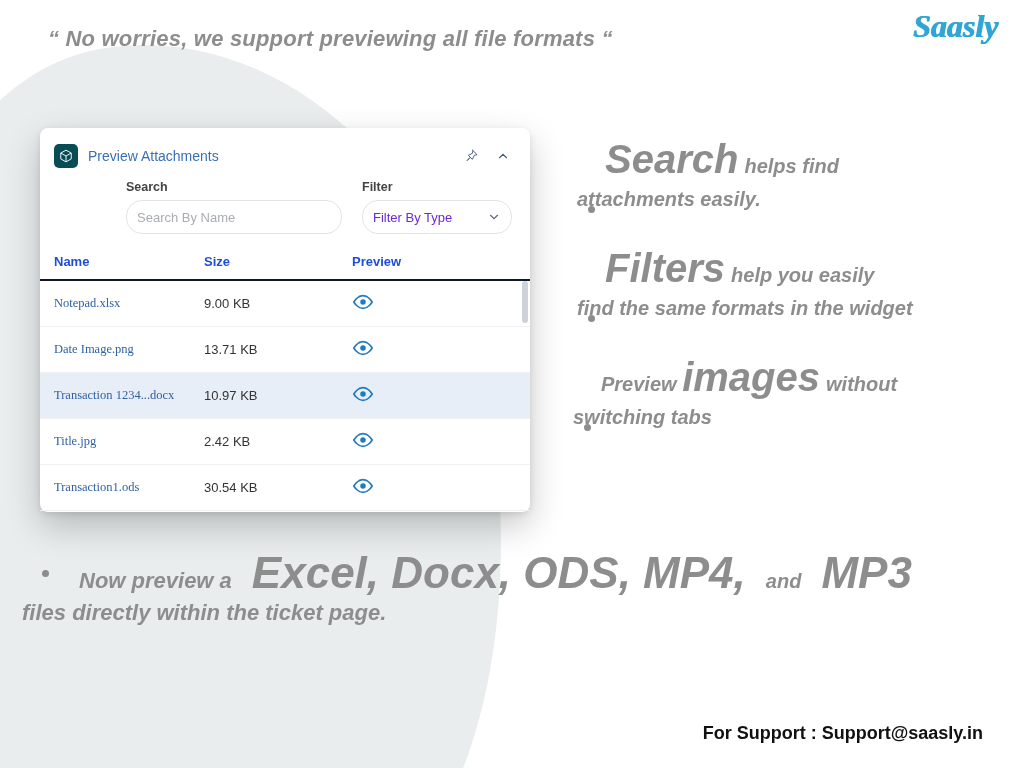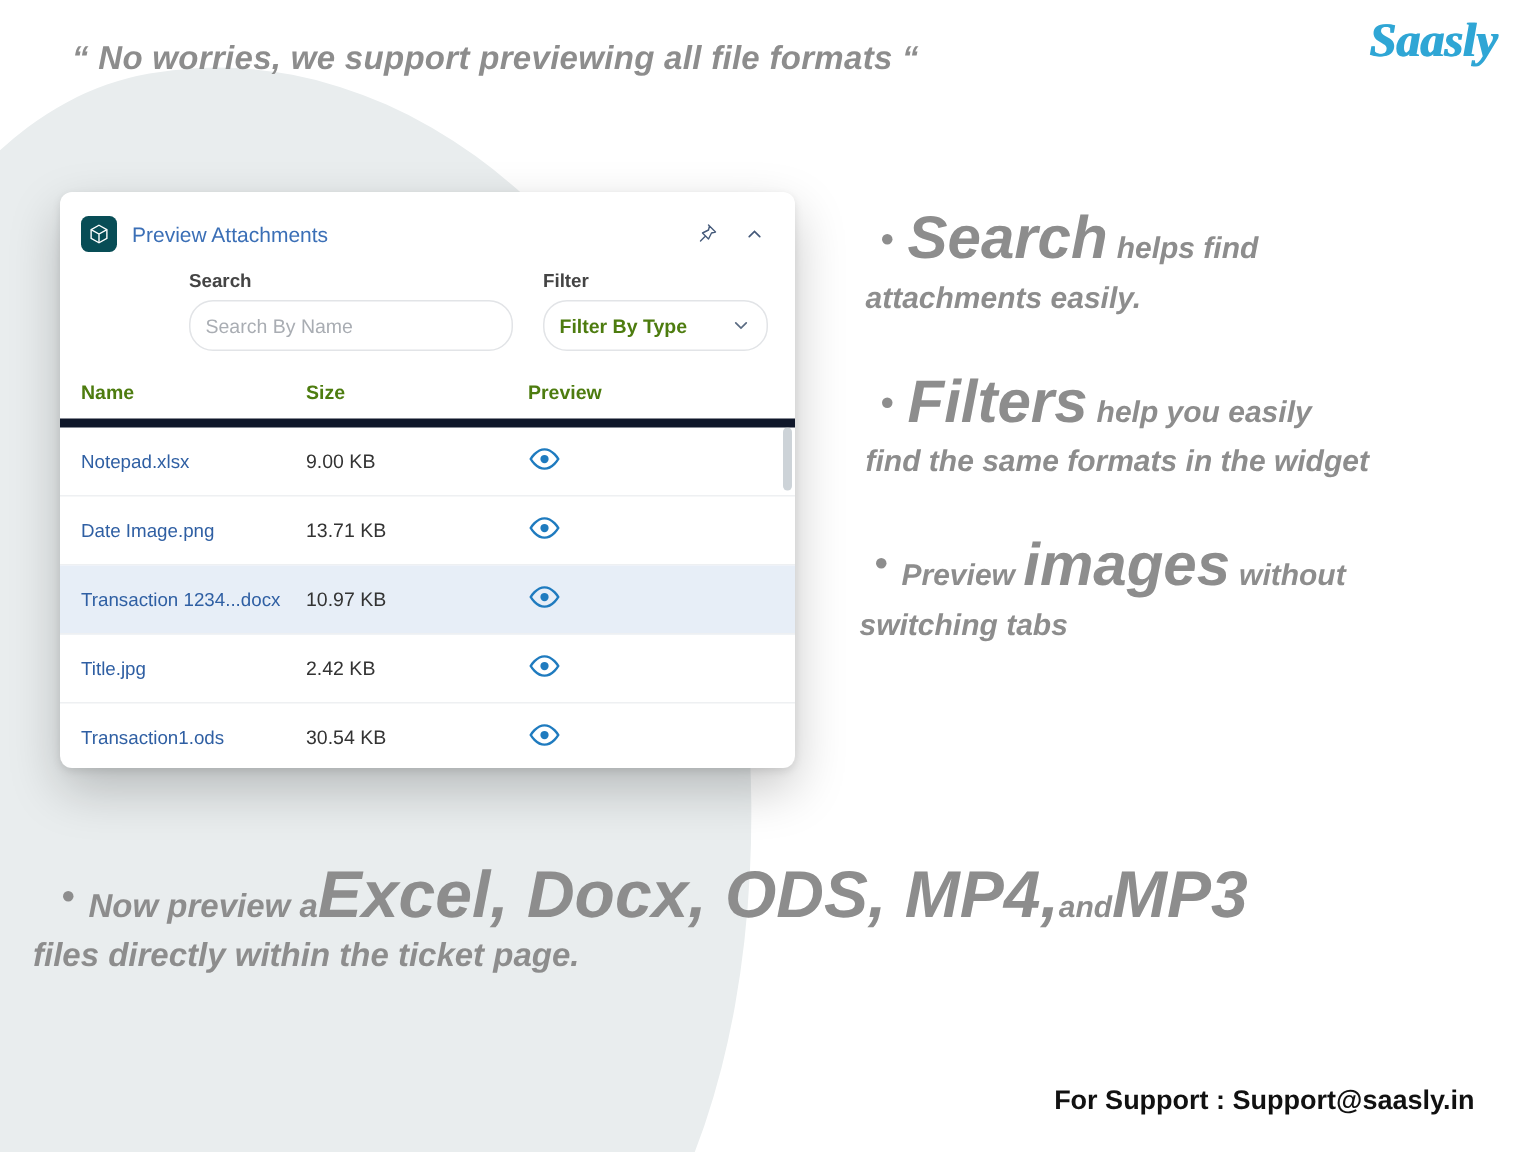--- a/index.html
+++ b/index.html
@@ -48,59 +48,59 @@
   .controls { display: flex; gap: 20px; padding: 4px 18px 10px 86px; }
   .ctrl { flex: 1; display: flex; flex-direction: column; gap: 6px; }
   .ctrl-b { flex: 0 0 150px; display:flex; flex-direction:column; gap:6px; }
   .ctrl-label { font-size: 12.5px; font-weight: 600; color: #444; }
   .ctrl-input, .ctrl-select {
     height: 34px; border: 1px solid #e2e4e7; border-radius: 16px; padding: 0 10px;
     font-size: 13px; color: #888; background: #fff; display:flex; align-items:center; justify-content:space-between;
   }
   .ctrl-input input { border: none; outline: none; width: 100%; font-size: 13px; color:#333; }
   .ctrl-input input::placeholder { color: #a9adb3; }
-  .ctrl-select span { color: #4d7c0f; font-weight: bold; }
+  .ctrl-select span { color: #6d28d9; }
   .ctrl-select svg { color:#5a6b82; }
 
   .thead, .trow {
     display: grid; grid-template-columns: 150px 140px 1fr; align-items: center;
     padding: 10px 14px; font-size: 13px;
   }
-  .thead { font-weight: 600; color: #4d7c0f; border-bottom: 6px solid #0f172a; }
+  .thead { font-weight: 600; color: #1d4ed8; border-bottom: 2px solid #0f172a; }
   .thead .col-preview { padding-left: 8px; }
   .tbody { overflow: hidden; position: relative; flex:1; }
   .trow { border-bottom: 1px solid #eef0f2; min-height: 46px; }
   .trow.selected { background: #e7eef7; }
-  .fname { color: #2f5fa3; font-size: 12.5px; font-weight: 500; white-space: nowrap; overflow:hidden; text-overflow: ellipsis; padding-right:4px;}
+  .fname { color: #2f5fa3; font-size: 12.5px; font-weight: 500; white-space: nowrap; overflow:hidden; text-overflow: ellipsis; padding-right:4px;font-family:Liberation Serif, serif;}
   .fsize { color: #333; font-size: 13px; }
   .eye { color: #1f7bbf; display:flex; align-items:center; padding-left: 8px;}
   .eye svg { width: 22px; height: 16px; }
 
   .scroll-track {
     position: absolute; right: 2px; top: 0; width: 6px; height: 100%;
     background: transparent;
   }
   .scroll-thumb { position:absolute; right:0; top:0; width:6px; height:42px; background:#cdd3d8; border-radius:3px;}
 
   .side {
     position: absolute; left: 562px; top: 132px; width: 440px;
     color: #8d8d8d; font-style: italic; z-index: 4;
   }
-  .bul { display:flex; align-items:flex-start; gap:10px; margin-bottom: 28px; }
+  .bul { display:flex; align-items:flex-end; gap:10px; margin-bottom: 28px; }
   .dot { width:7px; height:7px; border-radius:50%; background:#8d8d8d; margin-top: 24px; flex-shrink:0; margin-left: 26px;}
   .bul .content { font-size: 20px; font-weight: 700; line-height: 1.35; }
   .bigword { font-size: 40px; font-weight: 800; font-style: italic; padding-right:6px;}
   .bul.sub { margin-left: -4px;}
   .bul .content.wrap { display:block; }
 
   .bottom {
     position: absolute; left: 18px; top: 548px; width: 990px;
     color: #8d8d8d; font-style: italic; z-index:4;
   }
-  .bottom .line1 { display:flex; align-items: baseline; flex-wrap: wrap; gap: 0; margin-top: 24px;}
+  .bottom .line1 { display:flex; align-items: baseline; flex-wrap: wrap; gap: 20px;}
   .bottom .dot2 { width:7px; height:7px; background:#8d8d8d; border-radius:50%; margin: 0 10px 0 24px; align-self:center;}
   .bottom .lead { font-size: 22px; font-weight:700; }
   .bottom .fmt { font-size: 44px; font-weight:800; }
   .bottom .and { font-size: 20px; font-weight:700; }
   .bottom .line2 { font-size: 22px; font-weight:700; margin-top: 2px; padding-left: 4px;}
 
   .support {
     position: absolute; right: 41px; bottom: 24px; z-index:5;
     font-size: 18px; font-weight: 700; color: #111;
   }

